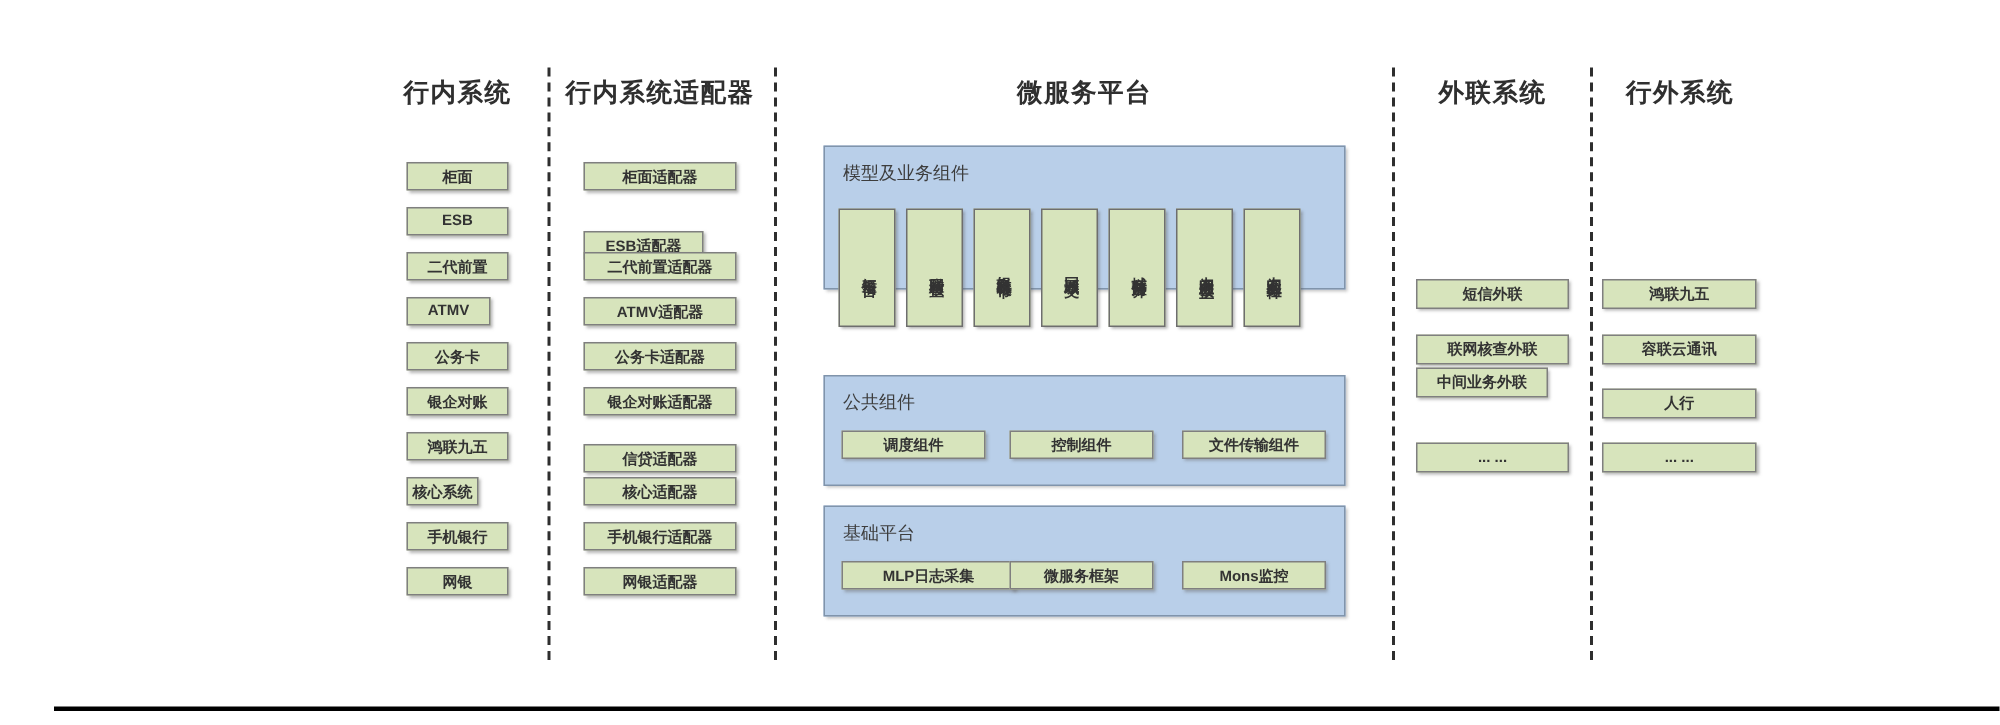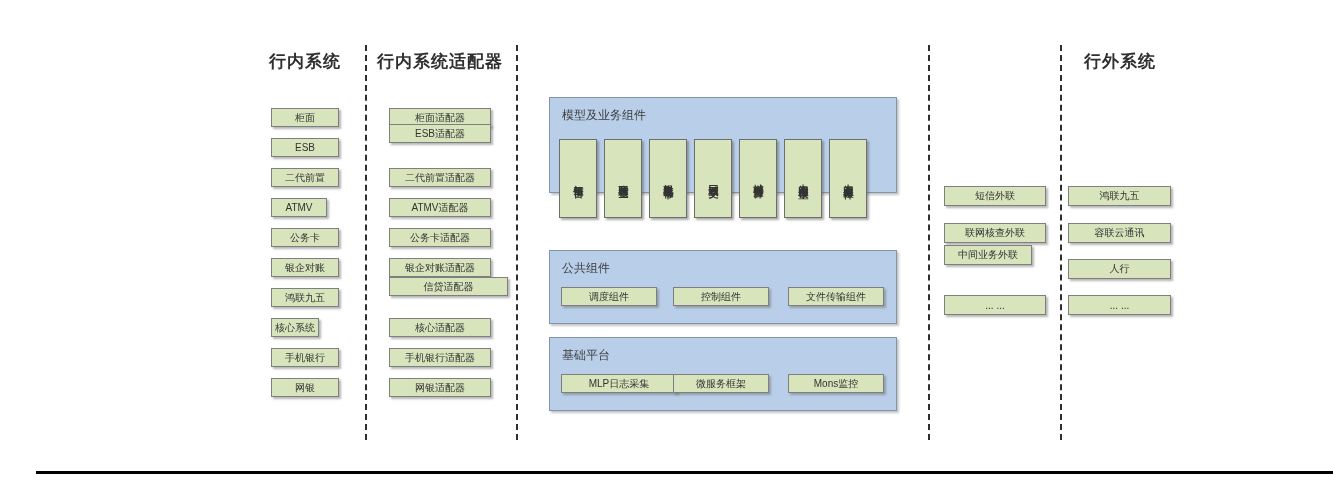--- a/index.html
+++ b/index.html
@@ -20,21 +20,21 @@
   .sep{
     position:absolute;top:45px;height:395px;width:0;
     border-left:2px dashed #2e2e2e;
   }
   .gbox{
     position:absolute;height:19px;
     background:#d7e4bc;
     border:1px solid #7f7f7f;
     box-shadow:1.5px 1.5px 2px rgba(110,110,110,.5);
     display:flex;align-items:center;justify-content:center;
-    font-size:10px;font-weight:normal;color:#333333;
+    font-size:10px;font-weight:bold;color:#333333;
     box-sizing:border-box;
   }
   .gbox.tall{height:20px;}
   .vbox{
     position:absolute;width:38px;height:79px;
     background:#d7e4bc;
     border:1px solid #6e6e6e;
     box-shadow:1.5px 1.5px 2px rgba(90,90,90,.5);
     display:flex;align-items:center;justify-content:center;
     writing-mode:vertical-rl;text-orientation:upright;
@@ -58,45 +58,47 @@
     background:#000000;
   }
 </style>
 </head>
 <body>
 
 <div class="canvas">
 
   <div class="col-header" style="left:199px;width:140px">行内系统</div>
   <div class="col-header" style="left:334px;width:140px">行内系统适配器</div>
+  <div class="col-header" style="left:513px;width:348px">微服务平台</div>
+  <div class="col-header" style="left:890px;width:138px">外联系统</div>
   <div class="col-header" style="left:1015px;width:138px">行外系统</div>
 
   <div class="sep" style="left:329px"></div>
   <div class="sep" style="left:480px"></div>
   <div class="sep" style="left:892px"></div>
   <div class="sep" style="left:1024px"></div>
 
   <div class="gbox" style="left:235px;top:108px;width:68px">柜面</div>
   <div class="gbox" style="left:235px;top:138px;width:68px">ESB</div>
   <div class="gbox" style="left:235px;top:168px;width:68px">二代前置</div>
   <div class="gbox" style="left:235px;top:198px;width:56px">ATMV</div>
   <div class="gbox" style="left:235px;top:228px;width:68px">公务卡</div>
   <div class="gbox" style="left:235px;top:258px;width:68px">银企对账</div>
   <div class="gbox" style="left:235px;top:288px;width:68px">鸿联九五</div>
   <div class="gbox" style="left:235px;top:318px;width:48px">核心系统</div>
   <div class="gbox" style="left:235px;top:348px;width:68px">手机银行</div>
   <div class="gbox" style="left:235px;top:378px;width:68px">网银</div>
 
   <div class="gbox" style="left:353px;top:108px;width:102px">柜面适配器</div>
-  <div class="gbox" style="left:353px;top:124px;width:102px">ESB适配器</div>
+  <div class="gbox" style="left:353px;top:154px;width:80px">ESB适配器</div>
   <div class="gbox" style="left:353px;top:168px;width:102px">二代前置适配器</div>
   <div class="gbox" style="left:353px;top:198px;width:102px">ATMV适配器</div>
   <div class="gbox" style="left:353px;top:228px;width:102px">公务卡适配器</div>
   <div class="gbox" style="left:353px;top:258px;width:102px">银企对账适配器</div>
-  <div class="gbox" style="left:353px;top:277px;width:119px">信贷适配器</div>
+  <div class="gbox" style="left:353px;top:296px;width:102px">信贷适配器</div>
   <div class="gbox" style="left:353px;top:318px;width:102px">核心适配器</div>
   <div class="gbox" style="left:353px;top:348px;width:102px">手机银行适配器</div>
   <div class="gbox" style="left:353px;top:378px;width:102px">网银适配器</div>
 
   <div class="panel" style="top:97px;height:96px">
     <div class="panel-title">模型及业务组件</div>
   </div>
   <div class="vbox" style="left:523px;top:139px">短信平台</div>
   <div class="vbox" style="left:568px;top:139px">联网核查</div>
   <div class="vbox" style="left:613px;top:139px">银联及银行卡</div>

